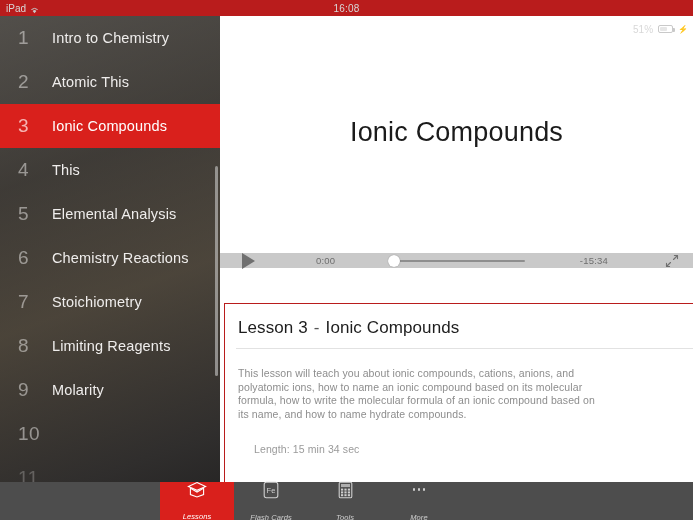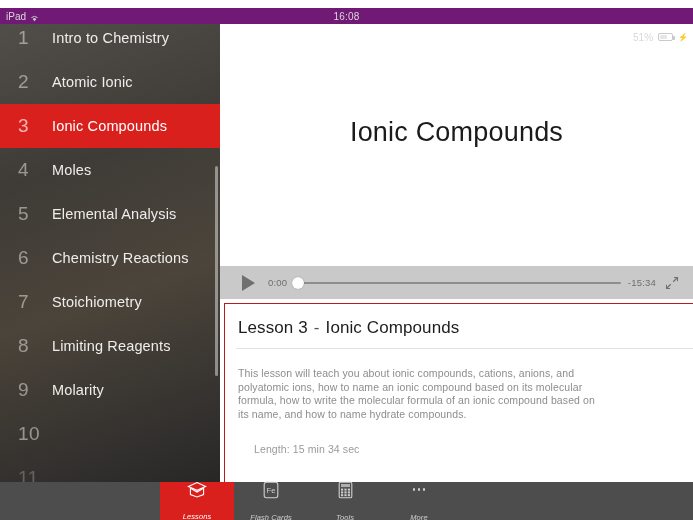--- a/index.html
+++ b/index.html
@@ -6,22 +6,22 @@
   html,body { width:693px; height:520px; overflow:hidden; }
   body {
     font-family:"Liberation Sans", sans-serif;
     background:#ffffff;
     -webkit-font-smoothing:antialiased;
   }
   #app { position:relative; width:693px; height:520px; overflow:hidden; }
 
   
   .statusbar {
-    position:absolute; top:8px; left:0; width:693px; height:16px;
-    background:#701a75; color:#d8d8d8; font-size:10px;
+    position:absolute; top:0; left:0; width:693px; height:16px;
+    background:#b91c1c; color:#d8d8d8; font-size:10px;
     display:flex; align-items:center; z-index:40;
   }
   .sb-left { position:absolute; left:6px; display:flex; align-items:center; gap:4px; }
   .sb-center { position:absolute; left:0; width:693px; text-align:center; font-size:10px; letter-spacing:.2px; }
   .sb-right { position:absolute; right:5px; display:flex; align-items:center; gap:5px;margin-top:42px; }
   .wifi-ico { display:inline-block; width:9px; height:8px; position:relative; top:1px; }
   .batt {
     display:inline-block; width:15px; height:8px; border:1px solid #c9c9c9;
     border-radius:2px; position:relative; padding:1px;
   }
@@ -68,22 +68,22 @@
   .video {
     position:absolute; top:0; left:0; width:473px; height:232px;
     background:#fff; display:flex; align-items:center; justify-content:center;
   }
   .video .slide-title {
     font-size:27px; color:#1b1b1b; font-weight:400; letter-spacing:.2px;
   }
 
   
   .player {
-    position:absolute; top:250px; left:0; width:473px; height:33px;
-    background:#c9c9c9; display:flex; align-items:center; padding:0 10px;
+    position:absolute; top:237px; left:0; width:473px; height:15px;
+    background:#c9c9c9; display:flex; align-items:center; padding:0 10px;gap:48px;
   }
   .play-btn {
     width:0; height:0; border-left:13px solid #6f6f6f;
     border-top:8px solid transparent; border-bottom:8px solid transparent;
     margin-left:12px; margin-right:13px; cursor:pointer;
   }
   .t-elapsed, .t-remain { font-size:9.5px; color:#6e6e6e; letter-spacing:.2px; }
   .scrub { flex:1; position:relative; height:16px; margin:0 7px; display:flex; align-items:center; }
   .scrub .track { width:100%; height:2px; background:#8e8e8e; border-radius:1px; }
   .scrub .knob {
@@ -153,29 +153,29 @@
   </div>
 
   <div class="sidebar">
     <div class="lesson-list">
         <div class="lesson">
           <span class="num">1</span>
           <span class="ttl">Intro to Chemistry</span>
         </div>
         <div class="lesson">
           <span class="num">2</span>
-          <span class="ttl">Atomic Ionic</span>
+          <span class="ttl">Atomic This</span>
         </div>
         <div class="lesson active">
           <span class="num">3</span>
           <span class="ttl">Ionic Compounds</span>
         </div>
         <div class="lesson">
           <span class="num">4</span>
-          <span class="ttl">Moles</span>
+          <span class="ttl">This</span>
         </div>
         <div class="lesson">
           <span class="num">5</span>
           <span class="ttl">Elemental Analysis</span>
         </div>
         <div class="lesson">
           <span class="num">6</span>
           <span class="ttl">Chemistry Reactions</span>
         </div>
         <div class="lesson">

